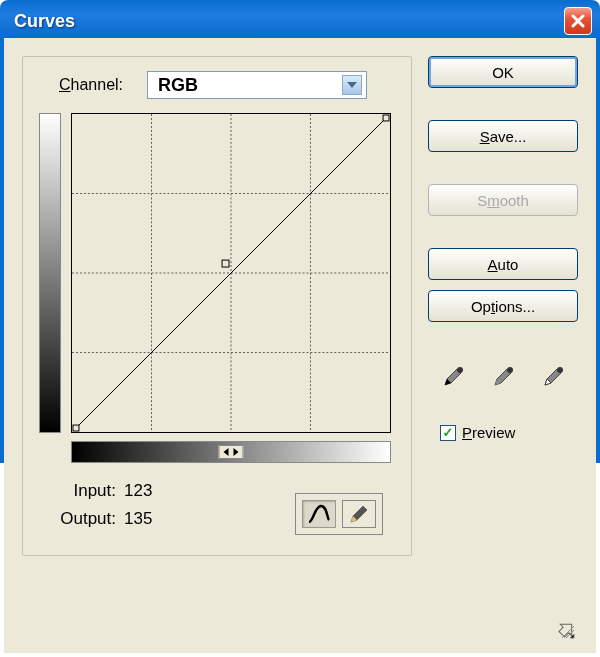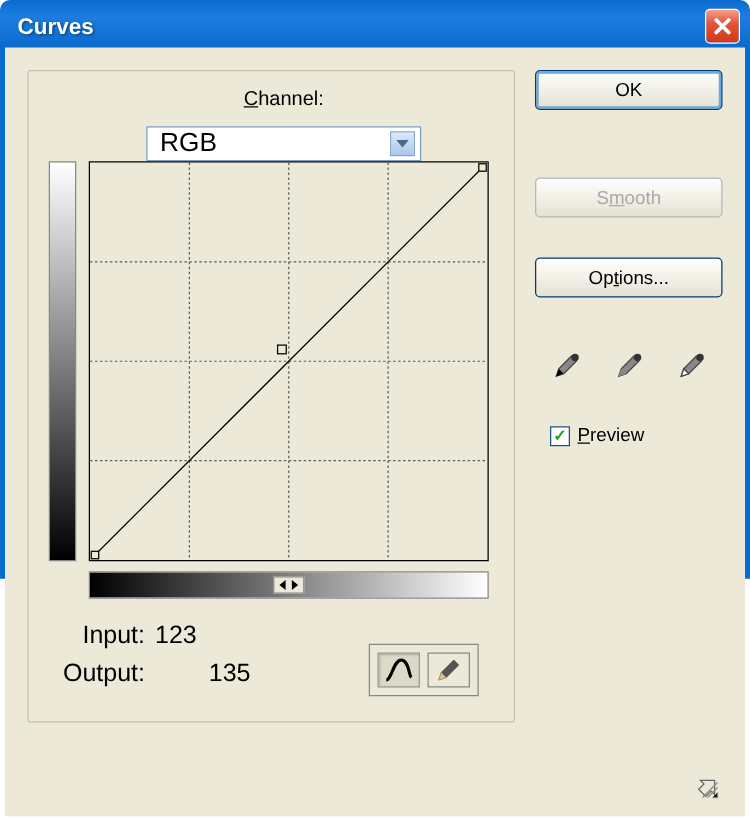--- a/index.html
+++ b/index.html
@@ -60,37 +60,38 @@
   .group {
     border: 1px solid #c5c2b2;
     border-radius: 2px;
     padding: 14px 16px 26px 16px;
     position: relative;
     background: #ece9d8;
   }
   .channel-row {
     display: flex;
     align-items: center;
-    gap: 12px;
+    gap: 24px;
+    margin-bottom: 14px;
     margin-left: 20px;
-    flex-direction: column;
   }
   .channel-label {
     font-size: 16px;
   }
   .channel-select {
     width: 220px;
     height: 28px;
     border: 1px solid #7b9ebd;
     background: #fff;
     display: flex;
     align-items: center;
     justify-content: space-between;
     padding: 0 4px 0 10px;
-    font-size: 21px;
+    font-size: 18px;
+    font-weight: bold;
   }
   .select-arrow {
     width: 20px;
     height: 20px;
     background: linear-gradient(to bottom, #dbeafb, #a9c7ec);
     border: 1px solid #90a8c5;
     display: flex;
     align-items: center;
     justify-content: center;
   }
@@ -137,21 +138,21 @@
     border: 1px solid #888;
     padding: 1px 3px;
     font-size: 10px;
     display: flex;
     gap: 1px;
   }
   .io-row {
     display: flex;
     align-items: center;
     margin-top: 18px;
-    font-size: 20px;
+    font-size: 17px;
   }
   .io-label {
     width: 85px;
     text-align: right;
     padding-right: 8px;
   }
   .io-val {
     width: 60px;
   }
   .mode-toggle {
@@ -303,21 +304,21 @@
                   <path d="M2 1 L7 5 L2 9 Z" fill="#000"></path>
                 </svg>
             </div>
           </div>
         </div>
 
         <div class="io-row">
           <span class="io-label">Input:</span>
           <span class="io-val">123</span>
         </div>
-        <div class="io-row" style="margin-top:8px;gap:43px;">
+        <div class="io-row" style="margin-top:8px;">
           <span class="io-label">Output:</span>
           <span class="io-val">135</span>
         </div>
 
         <div class="mode-toggle">
           <div class="mode-btn active">
             <svg width="24" height="20" viewBox="0 0 24 20">
               <path d="M2 18 C 6 18, 8 2, 14 2 C 20 2, 20 14, 22 16" stroke="#000" stroke-width="2.5" fill="none"></path>
             </svg>
           </div>
@@ -330,25 +331,31 @@
         </div>
 
       </div>
     </div>
 
     <div class="right-col">
       <div class="btn default">
           <span>OK</span>
         </div>
       <div class="spacer-sm"></div>
+      <div class="btn">
+          <span><span class="underline-letter">S</span>ave...</span>
+        </div>
       <div class="spacer-sm"></div>
       <div class="btn disabled">
           <span>S<span class="underline-letter">m</span>ooth</span>
         </div>
       <div class="spacer-sm"></div>
+      <div class="btn">
+          <span><span class="underline-letter">A</span>uto</span>
+        </div>
       <div class="btn">
           <span>Op<span class="underline-letter">t</span>ions...</span>
         </div>
 
       <div class="droppers">
         <div class="dropper">
           <svg width="26" height="26" viewBox="0 0 26 26">
             <path d="M5 21 L7 15 L17 5 L21 9 L11 19 Z" fill="#888" stroke="#444"></path>
             <path d="M5 21 L7 15 L11 19 Z" fill="#000"></path>
             <circle cx="20" cy="6" r="3" fill="#333"></circle>

